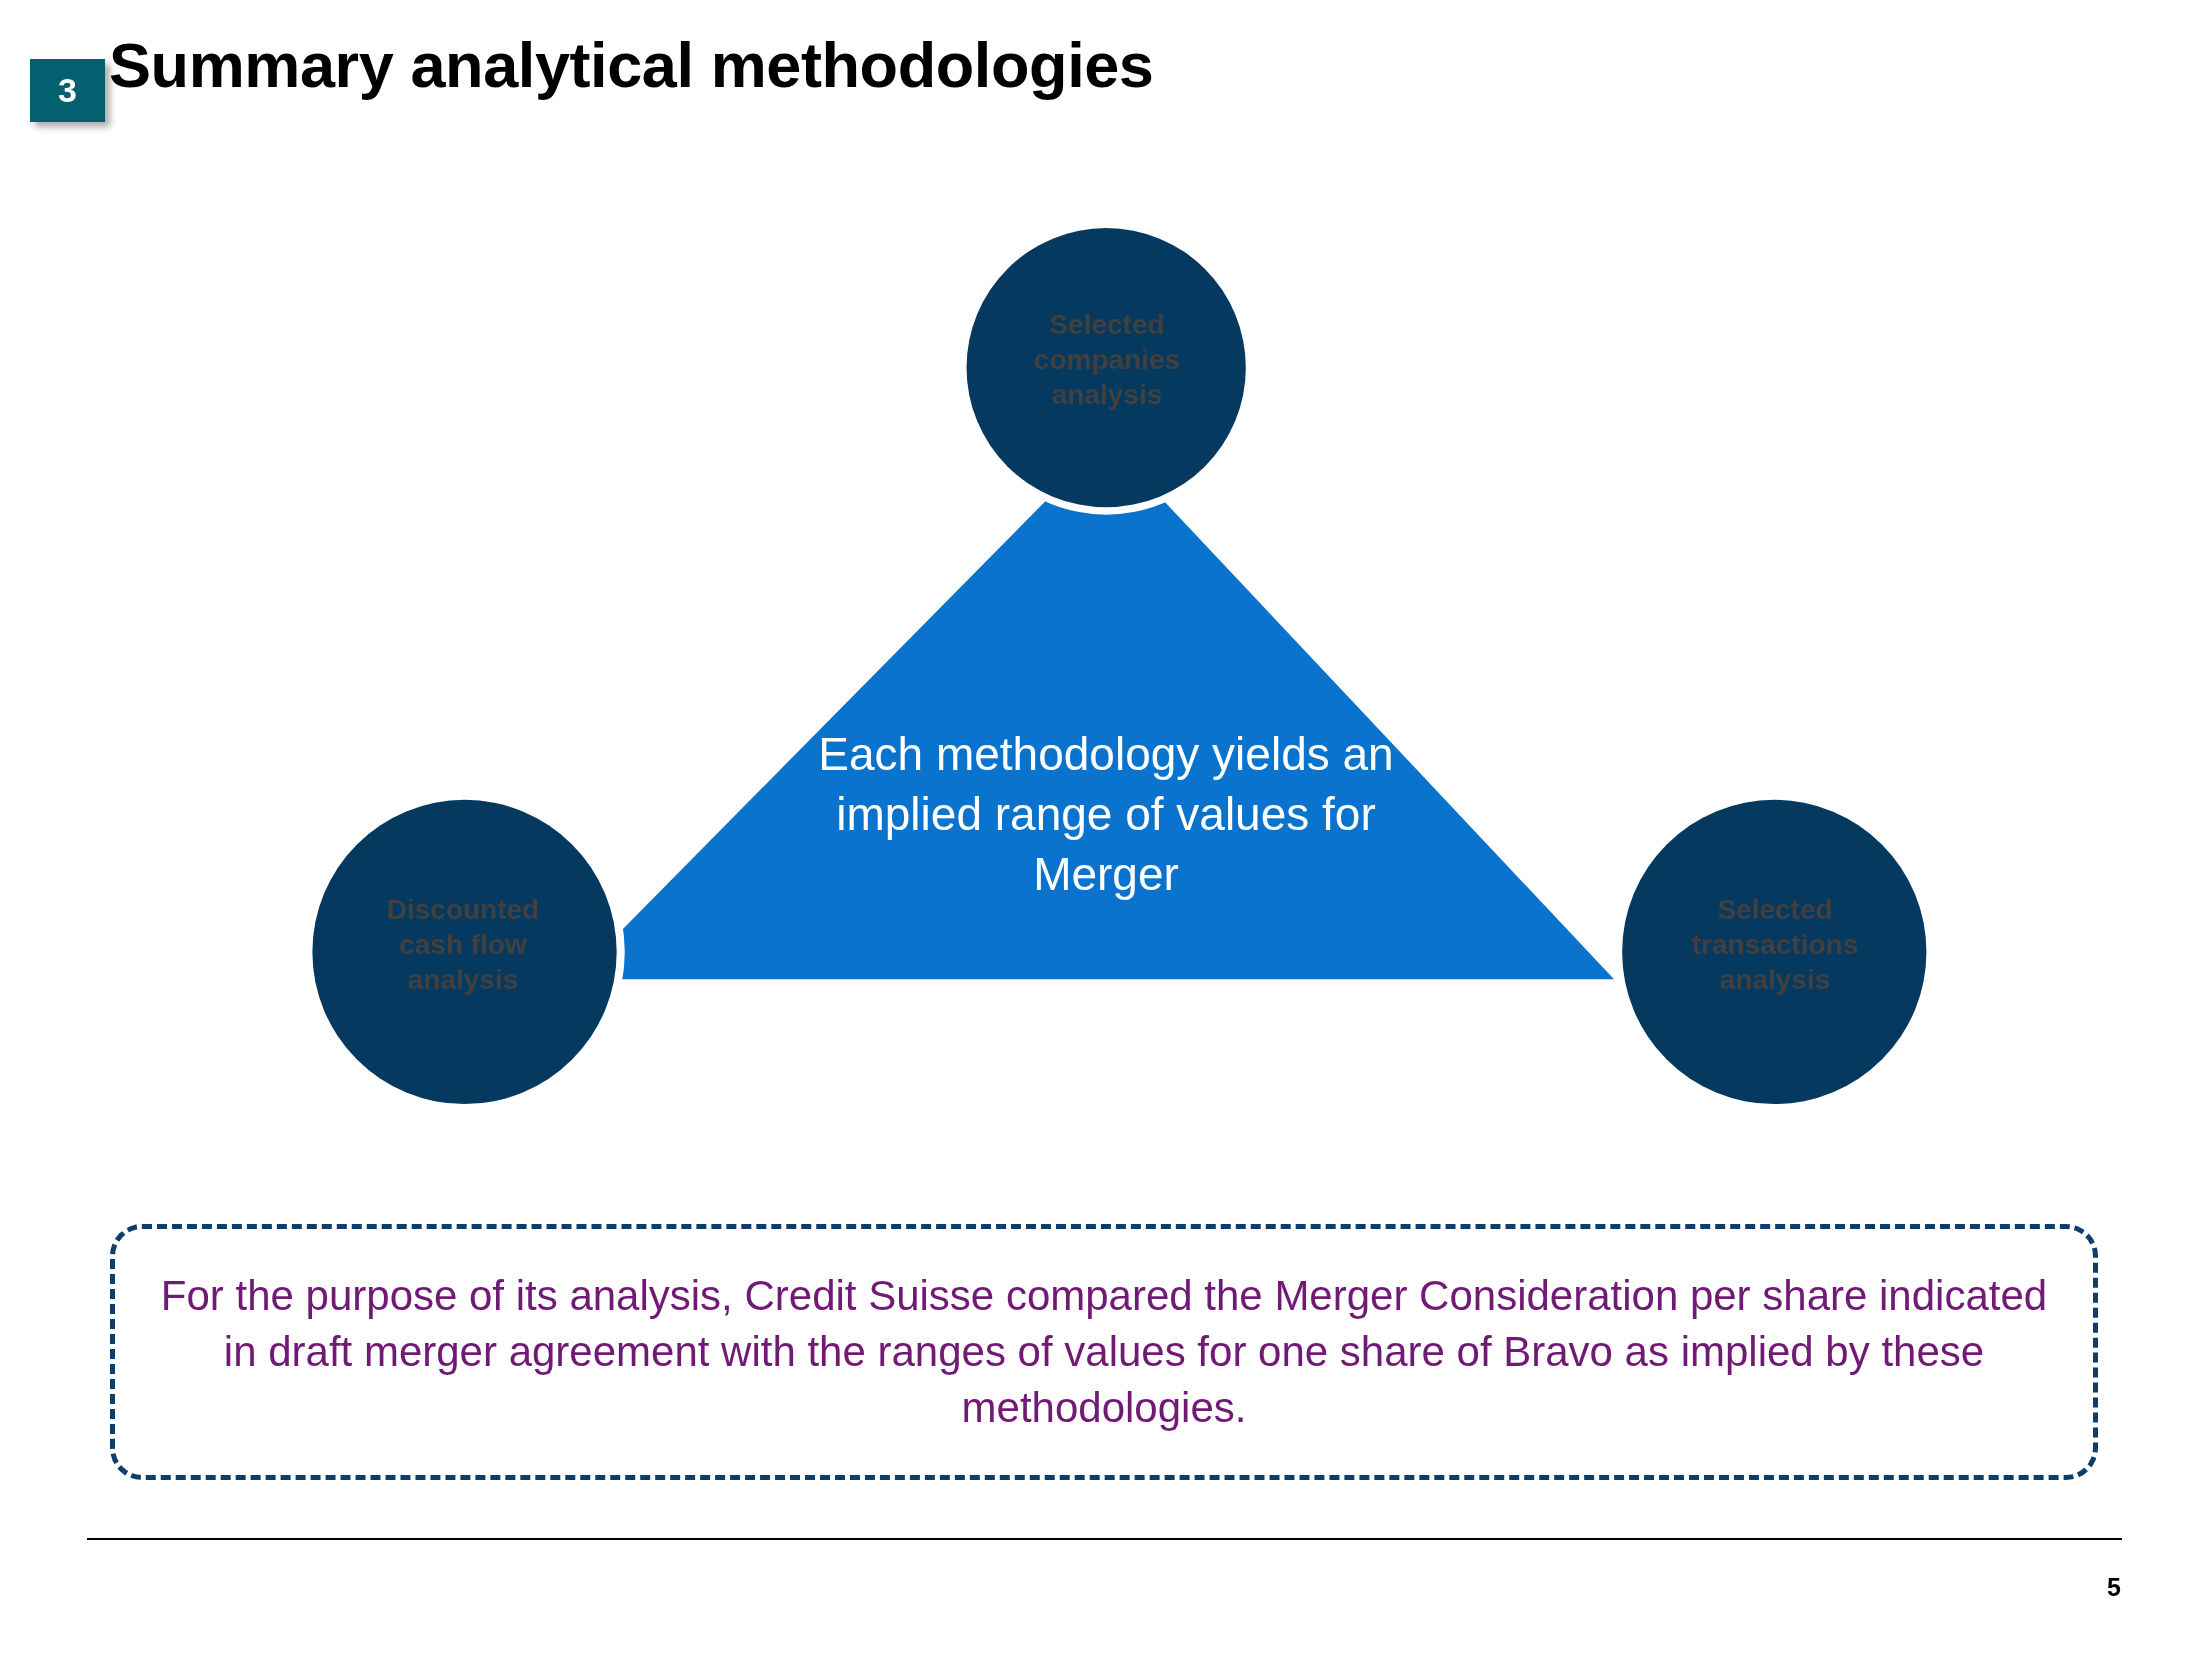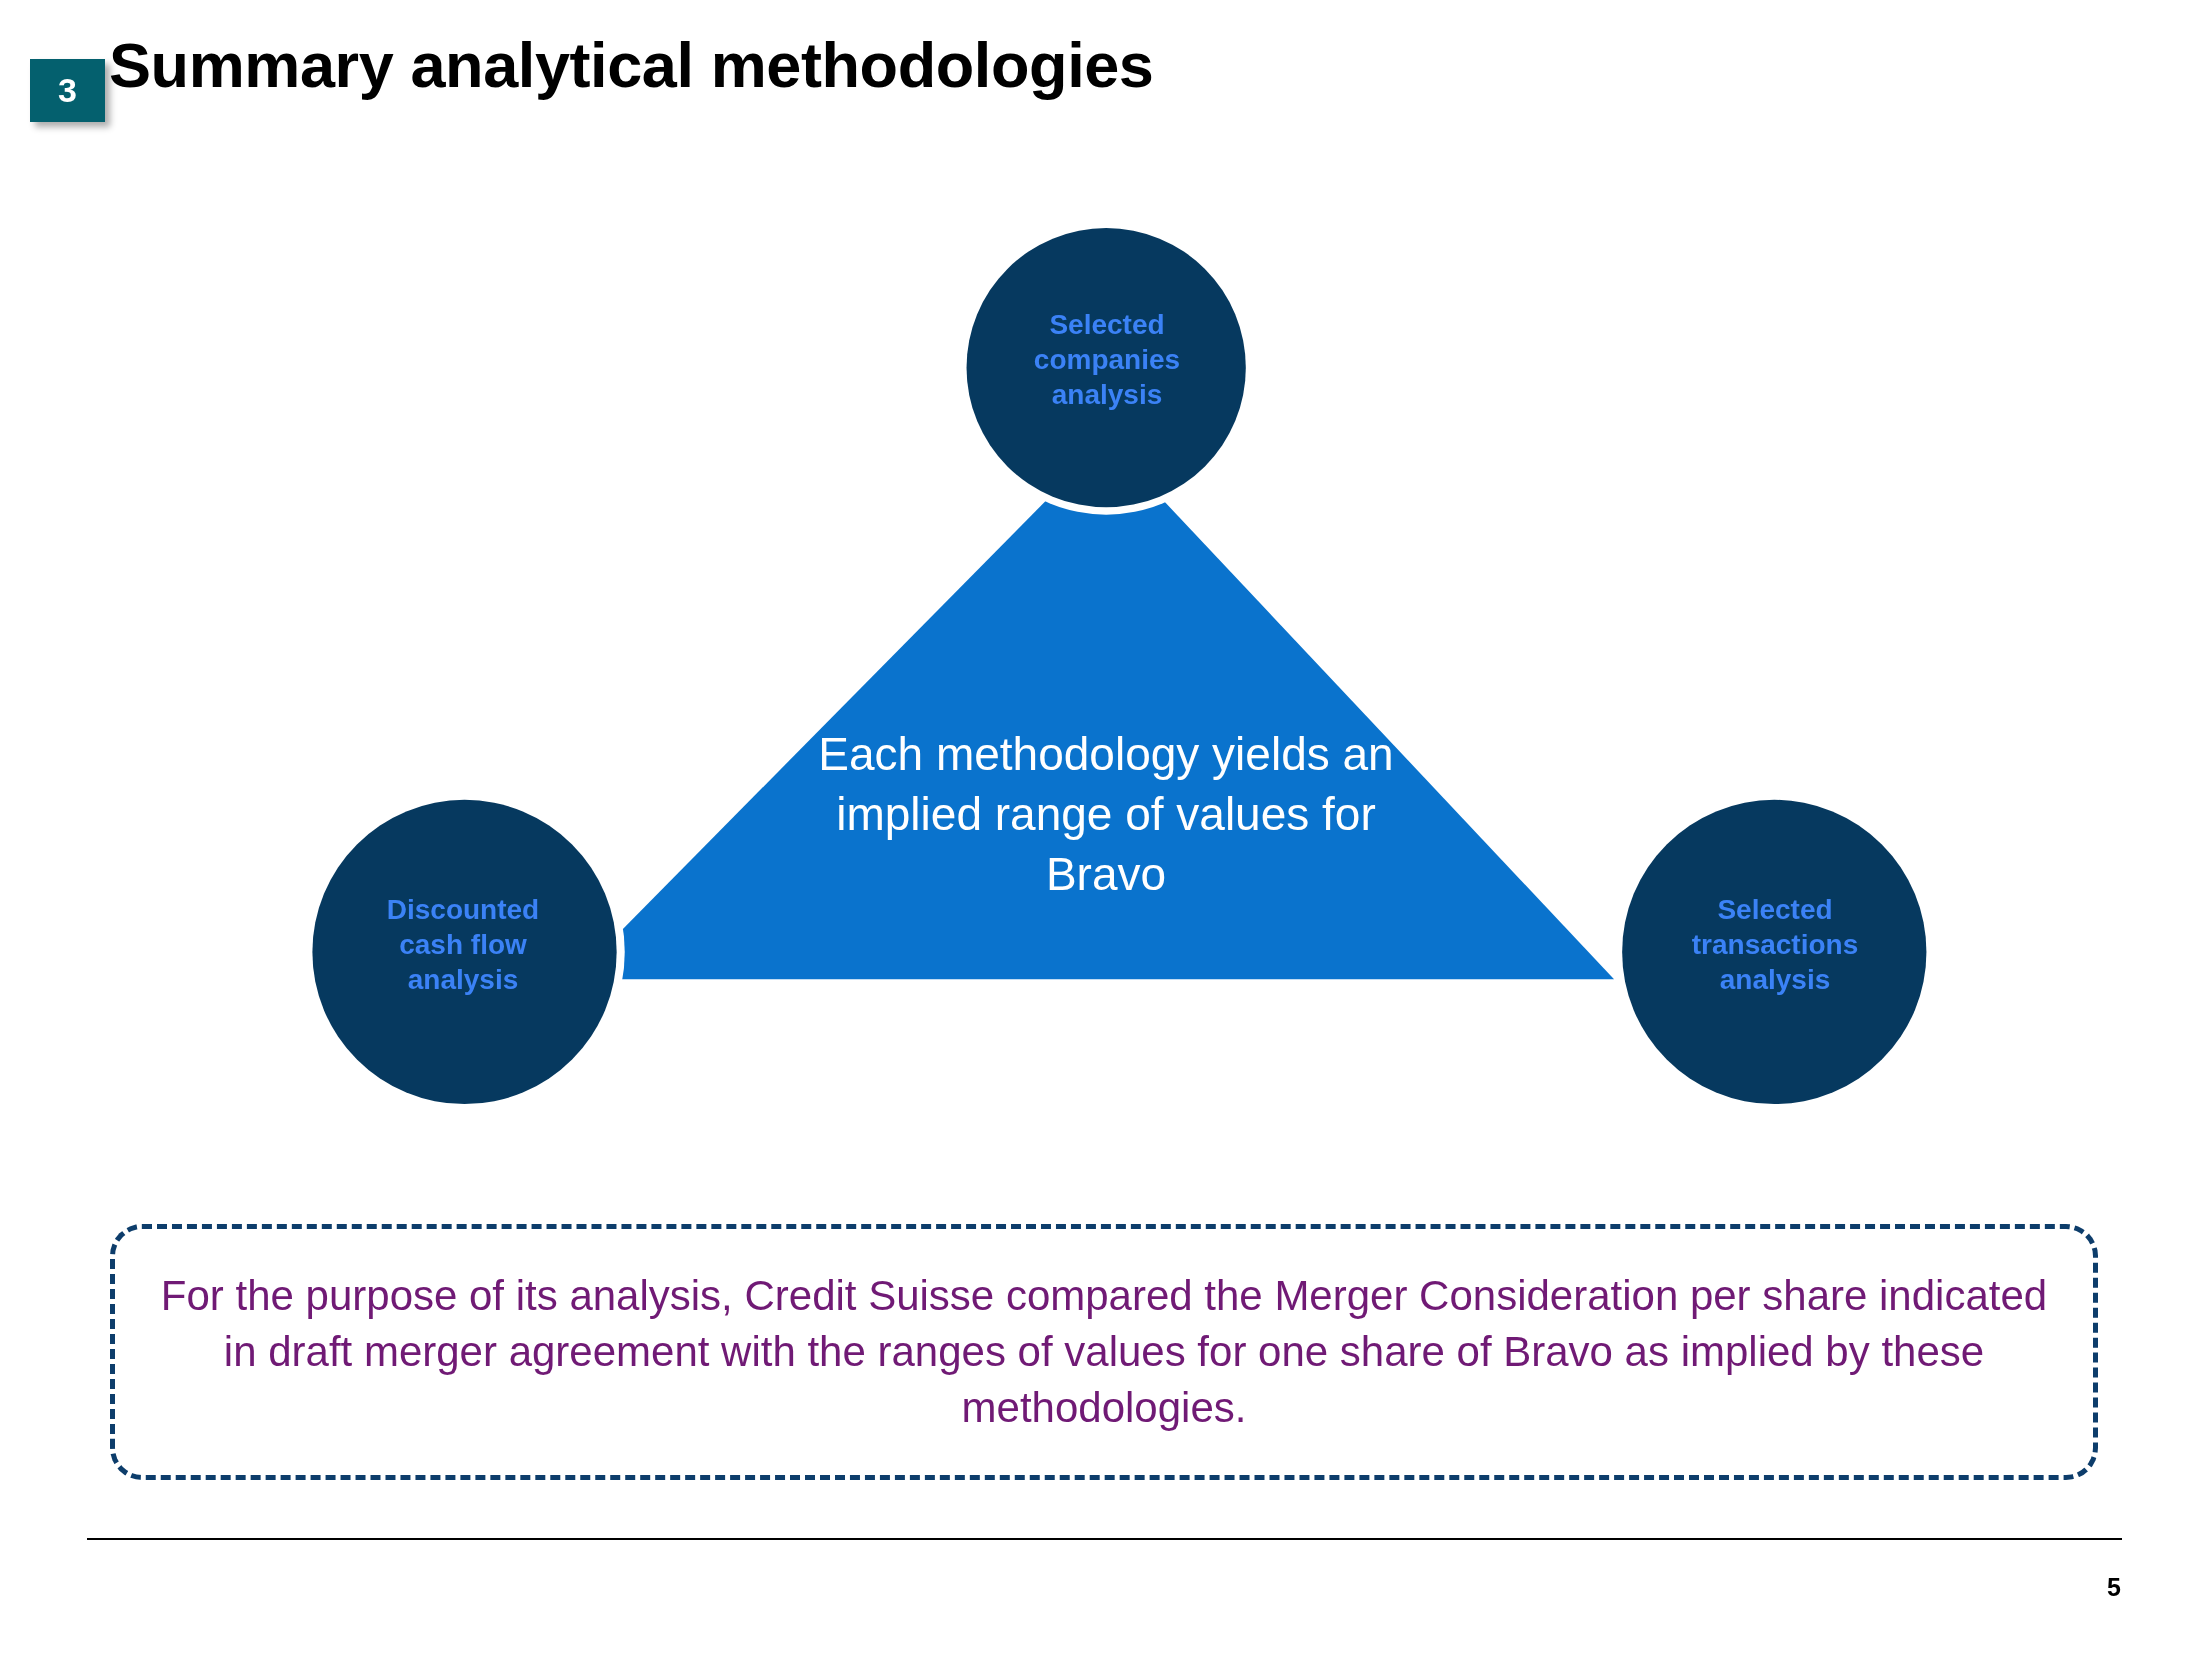--- a/index.html
+++ b/index.html
@@ -70,21 +70,21 @@
   #diagram-svg {
     position: absolute;
     left: 0;
     top: 0;
     width: 2205px;
     height: 1191px;
   }
 
   .node-label {
     position: absolute;
-    color: #3b82f6;
+    color: #404040;
     font-size: 28px;
     font-weight: bold;
     line-height: 35px;
     text-align: center;
     white-space: pre-line;
     pointer-events: none;
   }
   #label-top {
     left: 923px;
     top: 307px;
@@ -180,21 +180,21 @@
       <circle cx="632" cy="1295" r="218" fill="#ffffff"></circle>
       <circle cx="2414" cy="1295" r="218" fill="#ffffff"></circle>
 
       <circle cx="1505" cy="500" r="190" fill="#06395f"></circle>
       <circle cx="632" cy="1295" r="207" fill="#06395f"></circle>
       <circle cx="2414" cy="1295" r="207" fill="#06395f"></circle>
     </svg>
 
     <div id="center-text">Each methodology yields an
 implied range of values for
-Bravo</div>
+Merger</div>
 
     <div class="node-label" id="label-top">Selected
 companies
 analysis</div>
 
     <div class="node-label" id="label-left">Discounted
 cash flow
 analysis</div>
 
     <div class="node-label" id="label-right">Selected

